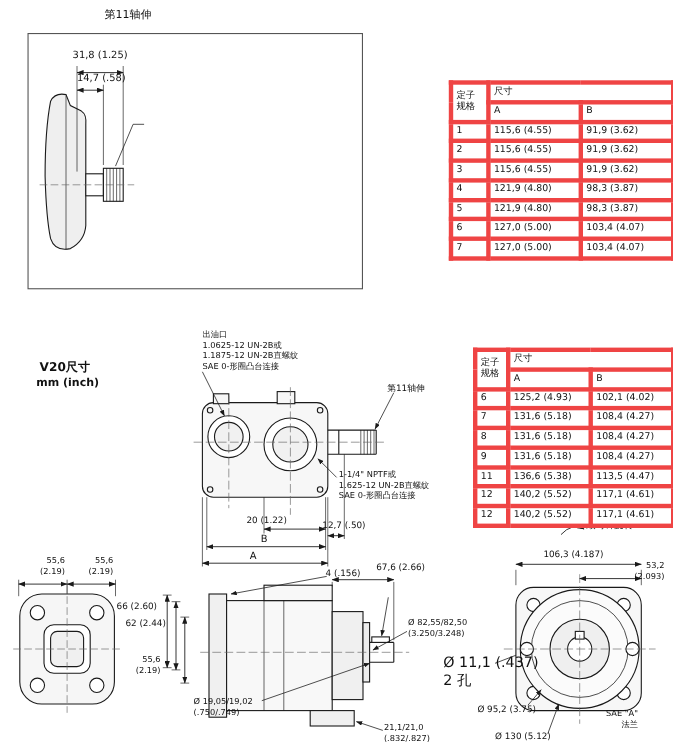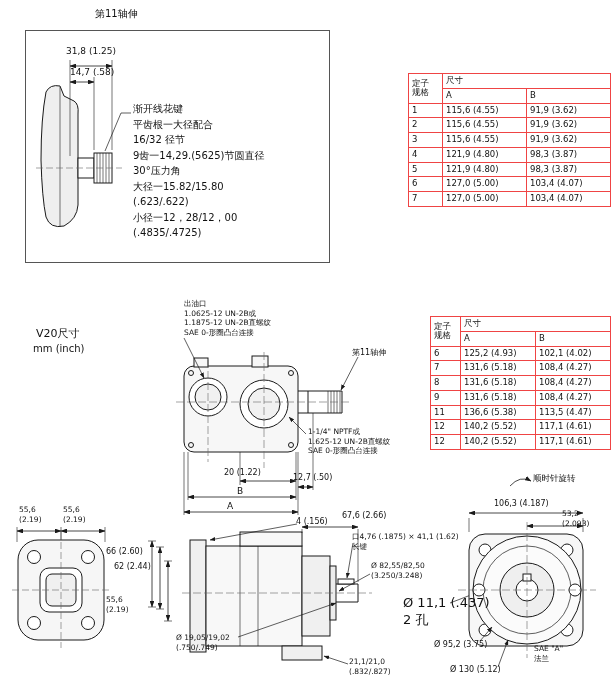--- a/index.html
+++ b/index.html
@@ -1,23 +1,23 @@
 <!DOCTYPE html>
 <html><head>
 <meta charset="utf-8">
 <style>
   html,body{margin:0;padding:0}
   body{width:612px;height:687px;background:#ffffff;font-family:"DejaVu Sans","Liberation Sans",sans-serif;color:#111}
   .page{position:relative;width:612px;height:687px;background:#ffffff;overflow:hidden}
   .art{position:absolute;left:0;top:0}
   .lb{position:absolute;white-space:pre-line;color:#111;line-height:1.28;font-size:8px}
-  .c{text-align:left}
-  .b{font-weight:normal}
+  .c{text-align:right}
+  .b{font-weight:bold}
   .tbl{position:absolute;border-collapse:collapse;table-layout:fixed;background:#fff}
-  .tbl th,.tbl td{border:1px solid #ef4444;font-weight:400;font-size:8.5px;padding:2px 3px;text-align:left;vertical-align:middle;line-height:1.15;white-space:pre-line;color:#111}
+  .tbl th,.tbl td{border:4px solid #ef4444;font-weight:400;font-size:8.5px;padding:2px 3px;text-align:left;vertical-align:middle;line-height:1.15;white-space:pre-line;color:#111}
 </style>
 </head>
 <body>
 
 <div class="page">
 
   <svg class="art" width="612" height="687" viewBox="0 0 612 687">
     <defs>
       <marker id="ar" viewBox="0 0 8 6" markerWidth="8" markerHeight="6" refX="7.5" refY="3" orient="auto-start-reverse">
         <path d="M0,0L8,3L0,6Z" fill="#1a1a1a"></path>
@@ -130,29 +130,20 @@
       <path d="M527,526 H583" marker-start="url(#ar)" marker-end="url(#ar)" stroke-width="0.8"></path>
       <path d="M480,641 L492,627" stroke-width="0.7" marker-end="url(#ar)"></path>
       <path d="M498,667 L508,640" stroke-width="0.7" marker-end="url(#ar)"></path>
       <path d="M510,486 Q520,475 531,481" marker-end="url(#ar)" stroke-width="0.8"></path>
     </g>
   </svg>
 
   <div class="lb" style="left:95px;top:8px;font-size:10px">第11轴伸</div>
   <div class="lb" style="left:66px;top:46px;font-size:9px">31,8 (1.25)</div>
   <div class="lb" style="left:70px;top:67px;font-size:9px">14,7 (.58)</div>
-  <div class="lb" style="left:133px;top:101px;font-size:10px;line-height:1.55">渐开线花键
-平齿根一大径配合
-16/32 径节
-9齿一14,29.(5625)节圆直径
-30°压力角
-大径一15.82/15.80
-(.623/.622)
-小径一12，28/12，00
-(.4835/.4725)</div>
 
   <div class="lb b" style="left:36px;top:327px;font-size:11px">V20尺寸</div>
   <div class="lb b" style="left:33px;top:343px;font-size:10px">mm (inch)</div>
 
   <div class="lb" style="left:184px;top:299px;font-size:7.5px">出油口
 1.0625-12 UN-2B或
 1.1875-12 UN-2B直螺纹
 SAE 0-形圈凸台连接</div>
   <div class="lb" style="left:352px;top:348px;font-size:8px">第11轴伸</div>
   <div class="lb" style="left:308px;top:427px;font-size:7.5px">1-1/4" NPTF或
@@ -168,22 +159,20 @@
 (2.19)</div>
   <div class="lb c" style="left:63px;top:505px;font-size:7.5px;width:40px">55,6
 (2.19)</div>
   <div class="lb" style="left:106px;top:547px;font-size:8px">66 (2.60)</div>
   <div class="lb" style="left:114px;top:562px;font-size:8px">62 (2.44)</div>
   <div class="lb c" style="left:106px;top:595px;font-size:7.5px;width:40px">55,6
 (2.19)</div>
 
   <div class="lb" style="left:296px;top:517px;font-size:8px">4 (.156)</div>
   <div class="lb" style="left:342px;top:511px;font-size:8px">67,6 (2.66)</div>
-  <div class="lb" style="left:352px;top:532px;font-size:7.5px">口4,76 (.1875) × 41,1 (1.62)
-长键</div>
   <div class="lb" style="left:371px;top:561px;font-size:7.5px">Ø 82,55/82,50
 (3.250/3.248)</div>
   <div class="lb" style="left:403px;top:595px;font-size:13px">Ø 11,1 (.437)
 2 孔</div>
   <div class="lb" style="left:176px;top:633px;font-size:7.5px">Ø 19,05/19,02
 (.750/.749)</div>
   <div class="lb" style="left:349px;top:657px;font-size:7.5px">21,1/21,0
 (.832/.827)</div>
 
   <div class="lb" style="left:494px;top:499px;font-size:8px">106,3 (4.187)</div>

